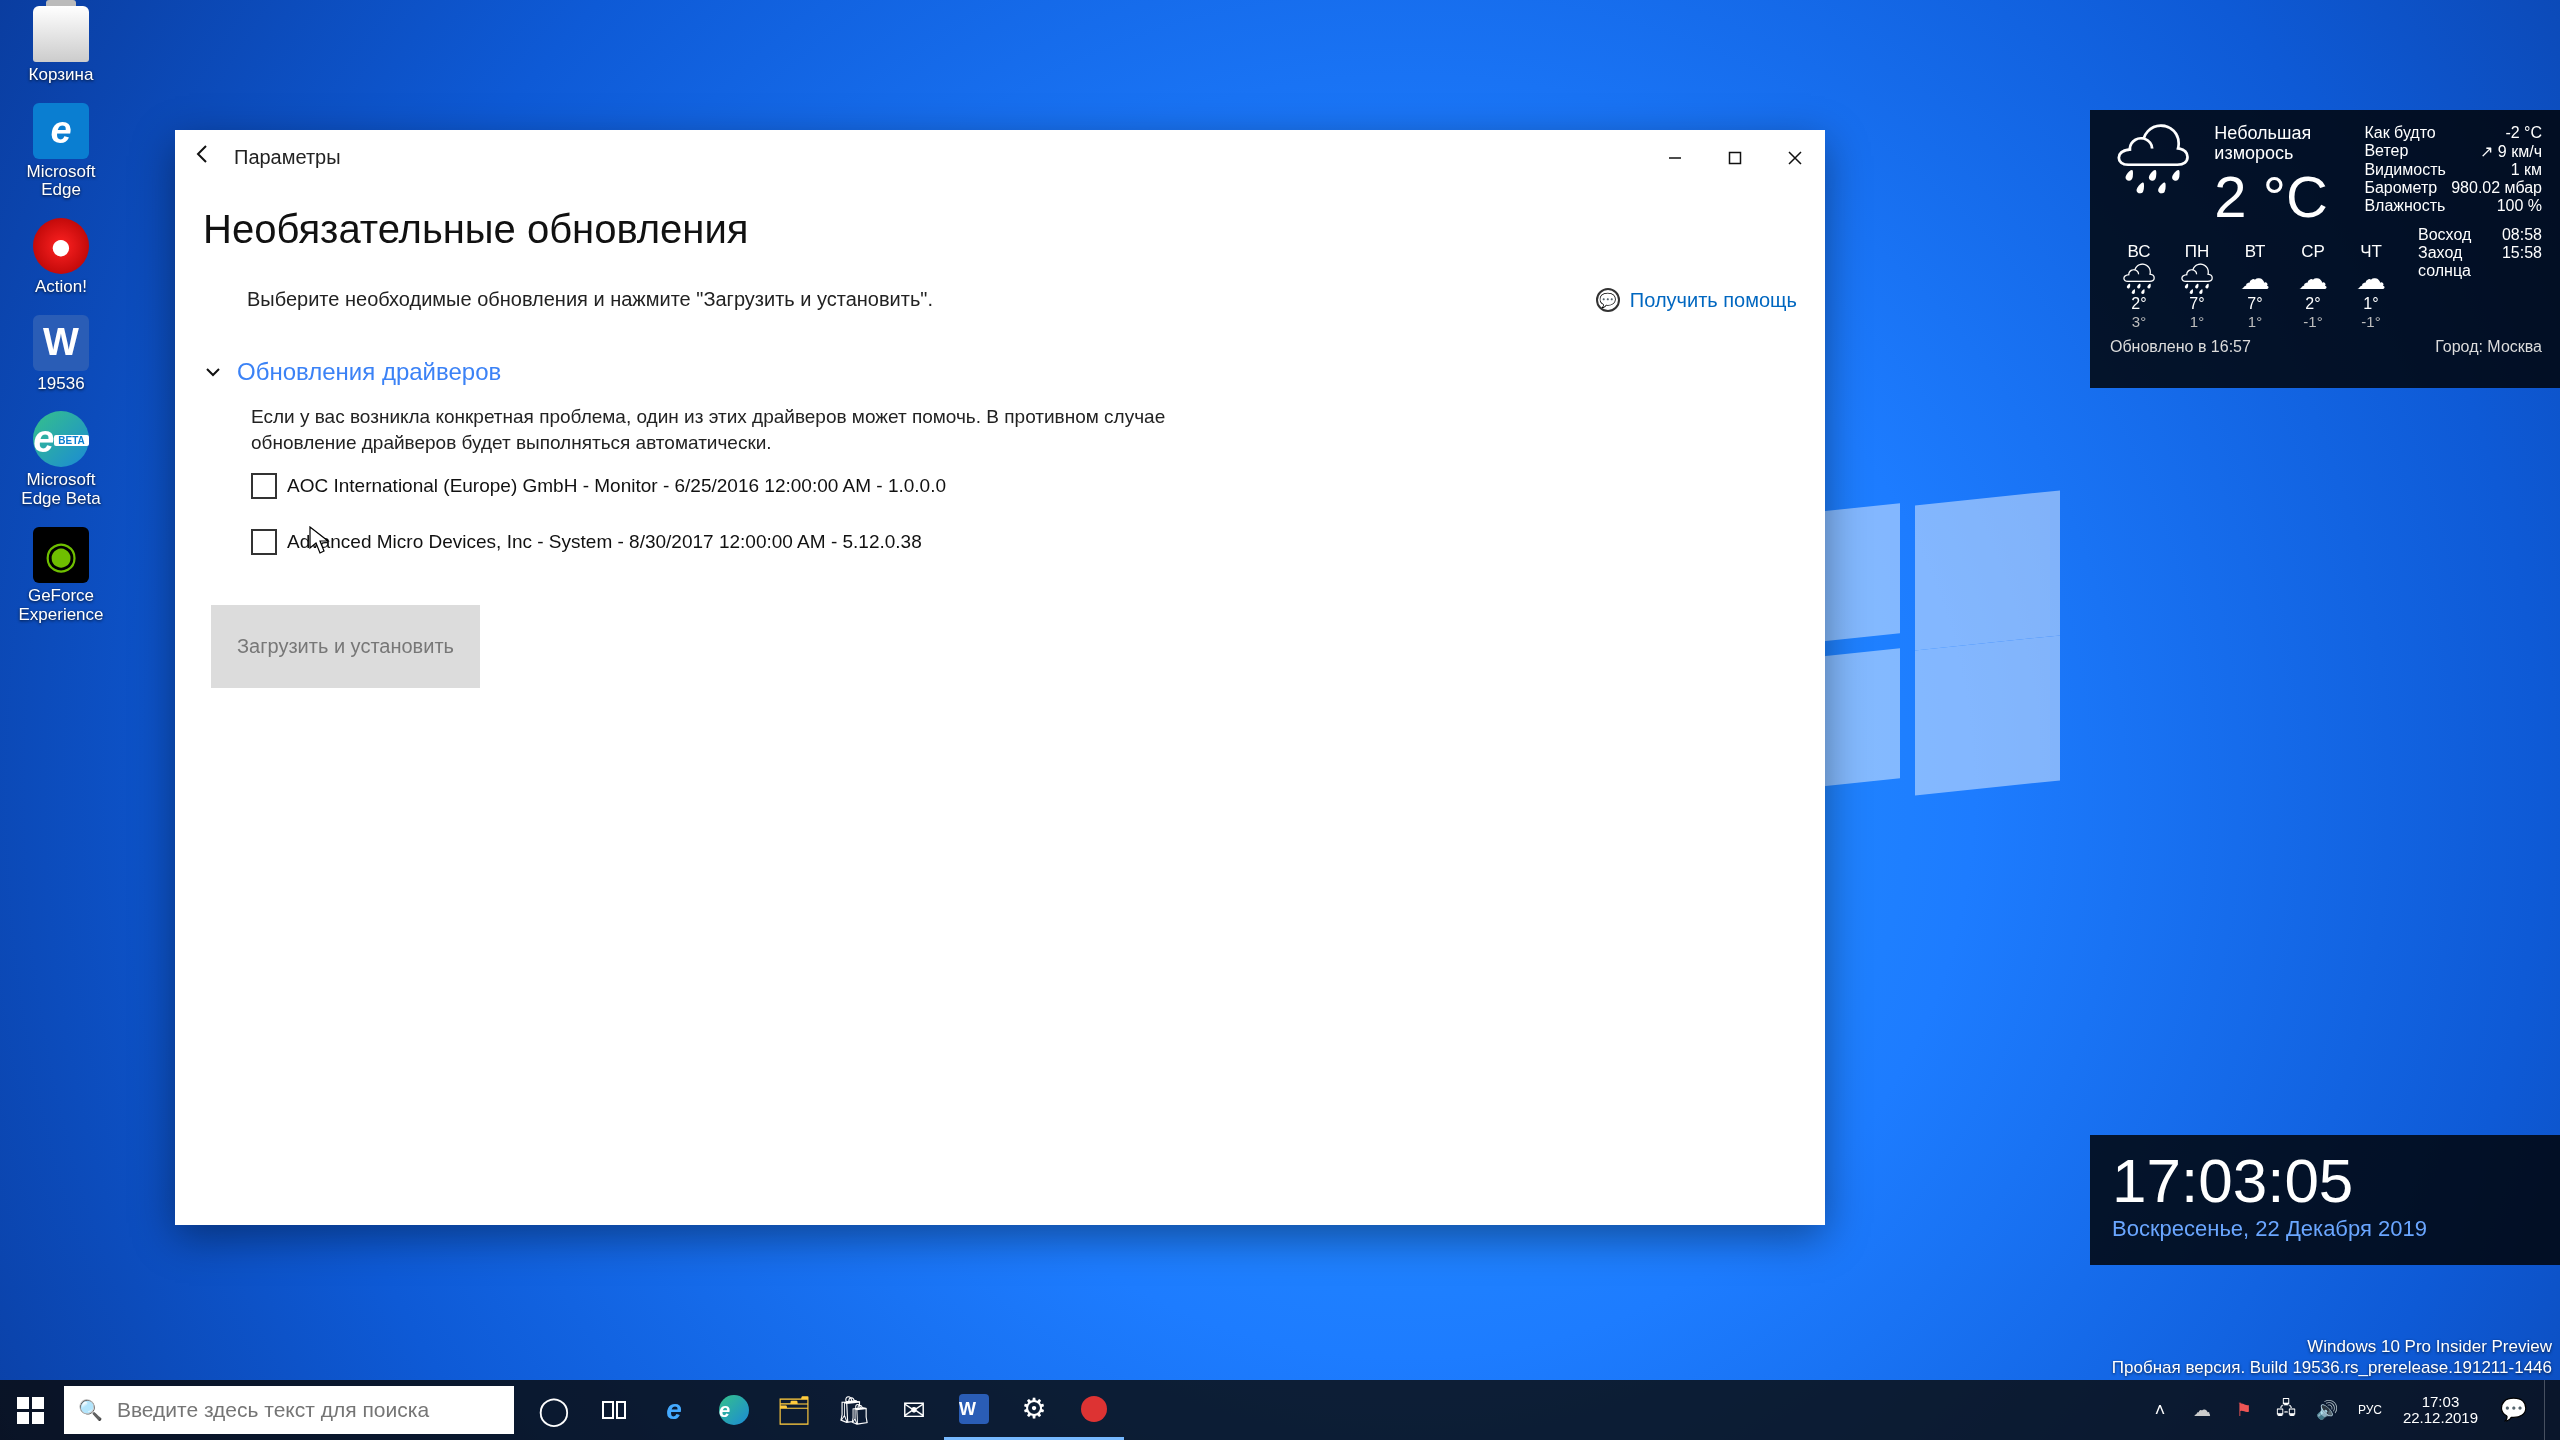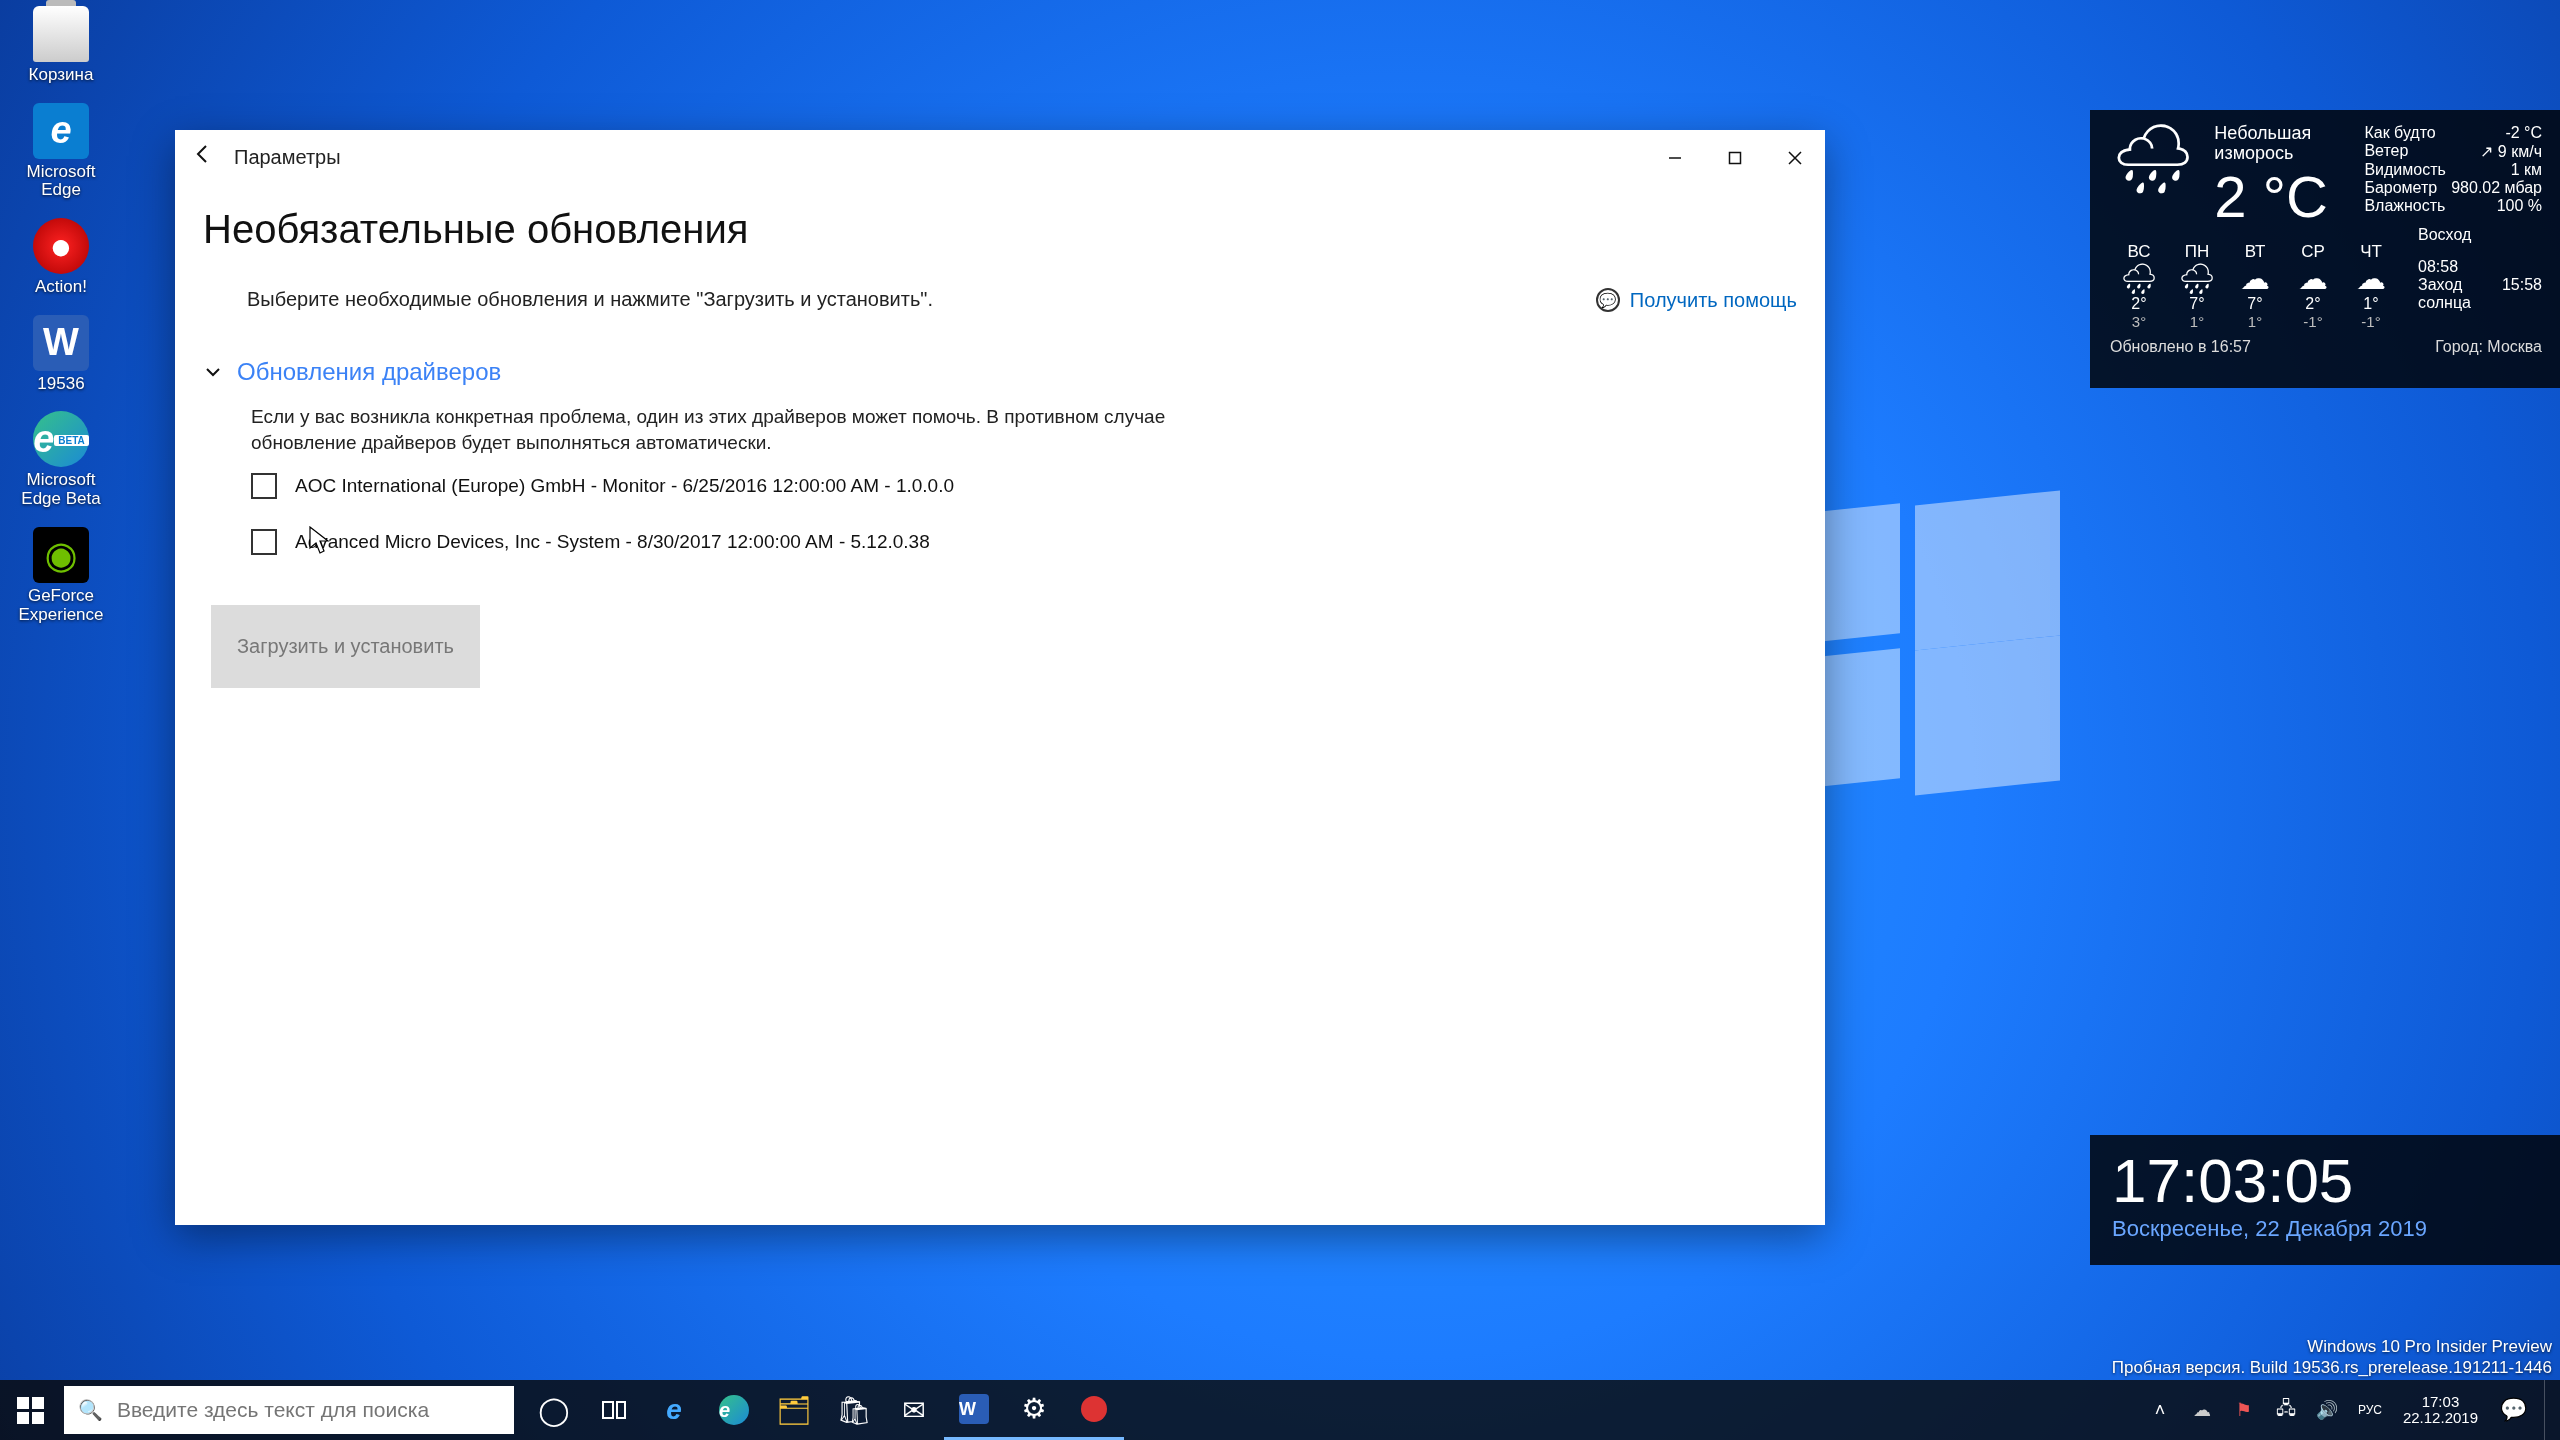--- a/index.html
+++ b/index.html
@@ -50,21 +50,21 @@
 .page-title { font-size:40px; font-weight:400; color:#111; margin-bottom:36px; }
 .row-top { display:flex; justify-content:space-between; align-items:flex-start; }
 .subtitle { font-size:20px; color:#222; max-width:1100px;margin-left:44px; }
 .help-link { display:flex; align-items:center; gap:10px; color:#0067c0; font-size:20px; cursor:pointer; }
 .help-link .hi { width:24px; height:24px; border:2px solid #333; border-radius:50%; display:flex; align-items:center; justify-content:center; font-size:14px; }
 .section { margin-top:46px; }
 .sect-head { display:flex; align-items:center; gap:14px; cursor:pointer; font-size:24px; color:#3b82f6; }
 .chevron { width:20px; height:20px; display:inline-block; transform:rotate(0deg);}
 .chevron svg{display:block;}
 .sect-desc { font-size:19px; color:#222; margin:18px 0 18px 48px; max-width:1020px; line-height:1.35; }
-.drv-item { display:flex; align-items:center; gap:18px; margin:0 0 30px 48px; }
+.drv-item { display:flex; align-items:center; gap:10px; margin:0 0 30px 48px; }
 .chk { width:26px; height:26px; border:2px solid #333; cursor:pointer; }
 .drv-label { font-size:19px; color:#111; }
 .dl-button { margin:20px 0 0 8px; padding:30px 26px; font-size:20px; color:#777; background:#dcdcdc; border:none; cursor:default; }
 
 
 .cursor { position:absolute; width:22px; height:30px; pointer-events:none; }
 .cursor svg{display:block;}
 
 
 .widget {
@@ -283,21 +283,21 @@
             <div class="lo">-1°</div>
           </div>
           <div class="w-day">
             <div class="dn">ЧТ</div>
             <div class="di">☁</div>
             <div class="hi">1°</div>
             <div class="lo">-1°</div>
           </div>
         </div>
       <div class="w-extra" id="w-sun">
-          <div class="r" style="display: flex; justify-content: space-between; gap: 14px; flex-direction: column;">
+          <div class="r" style="display: flex; justify-content: space-between; gap: 14px;">
             <span>Восход</span>
             <span>08:58</span>
           </div>
           <div class="r" style="display: flex; justify-content: space-between; gap: 14px;">
             <span>Заход солнца</span>
             <span>15:58</span>
           </div>
         </div>
     </div>
     <div class="w-foot">

